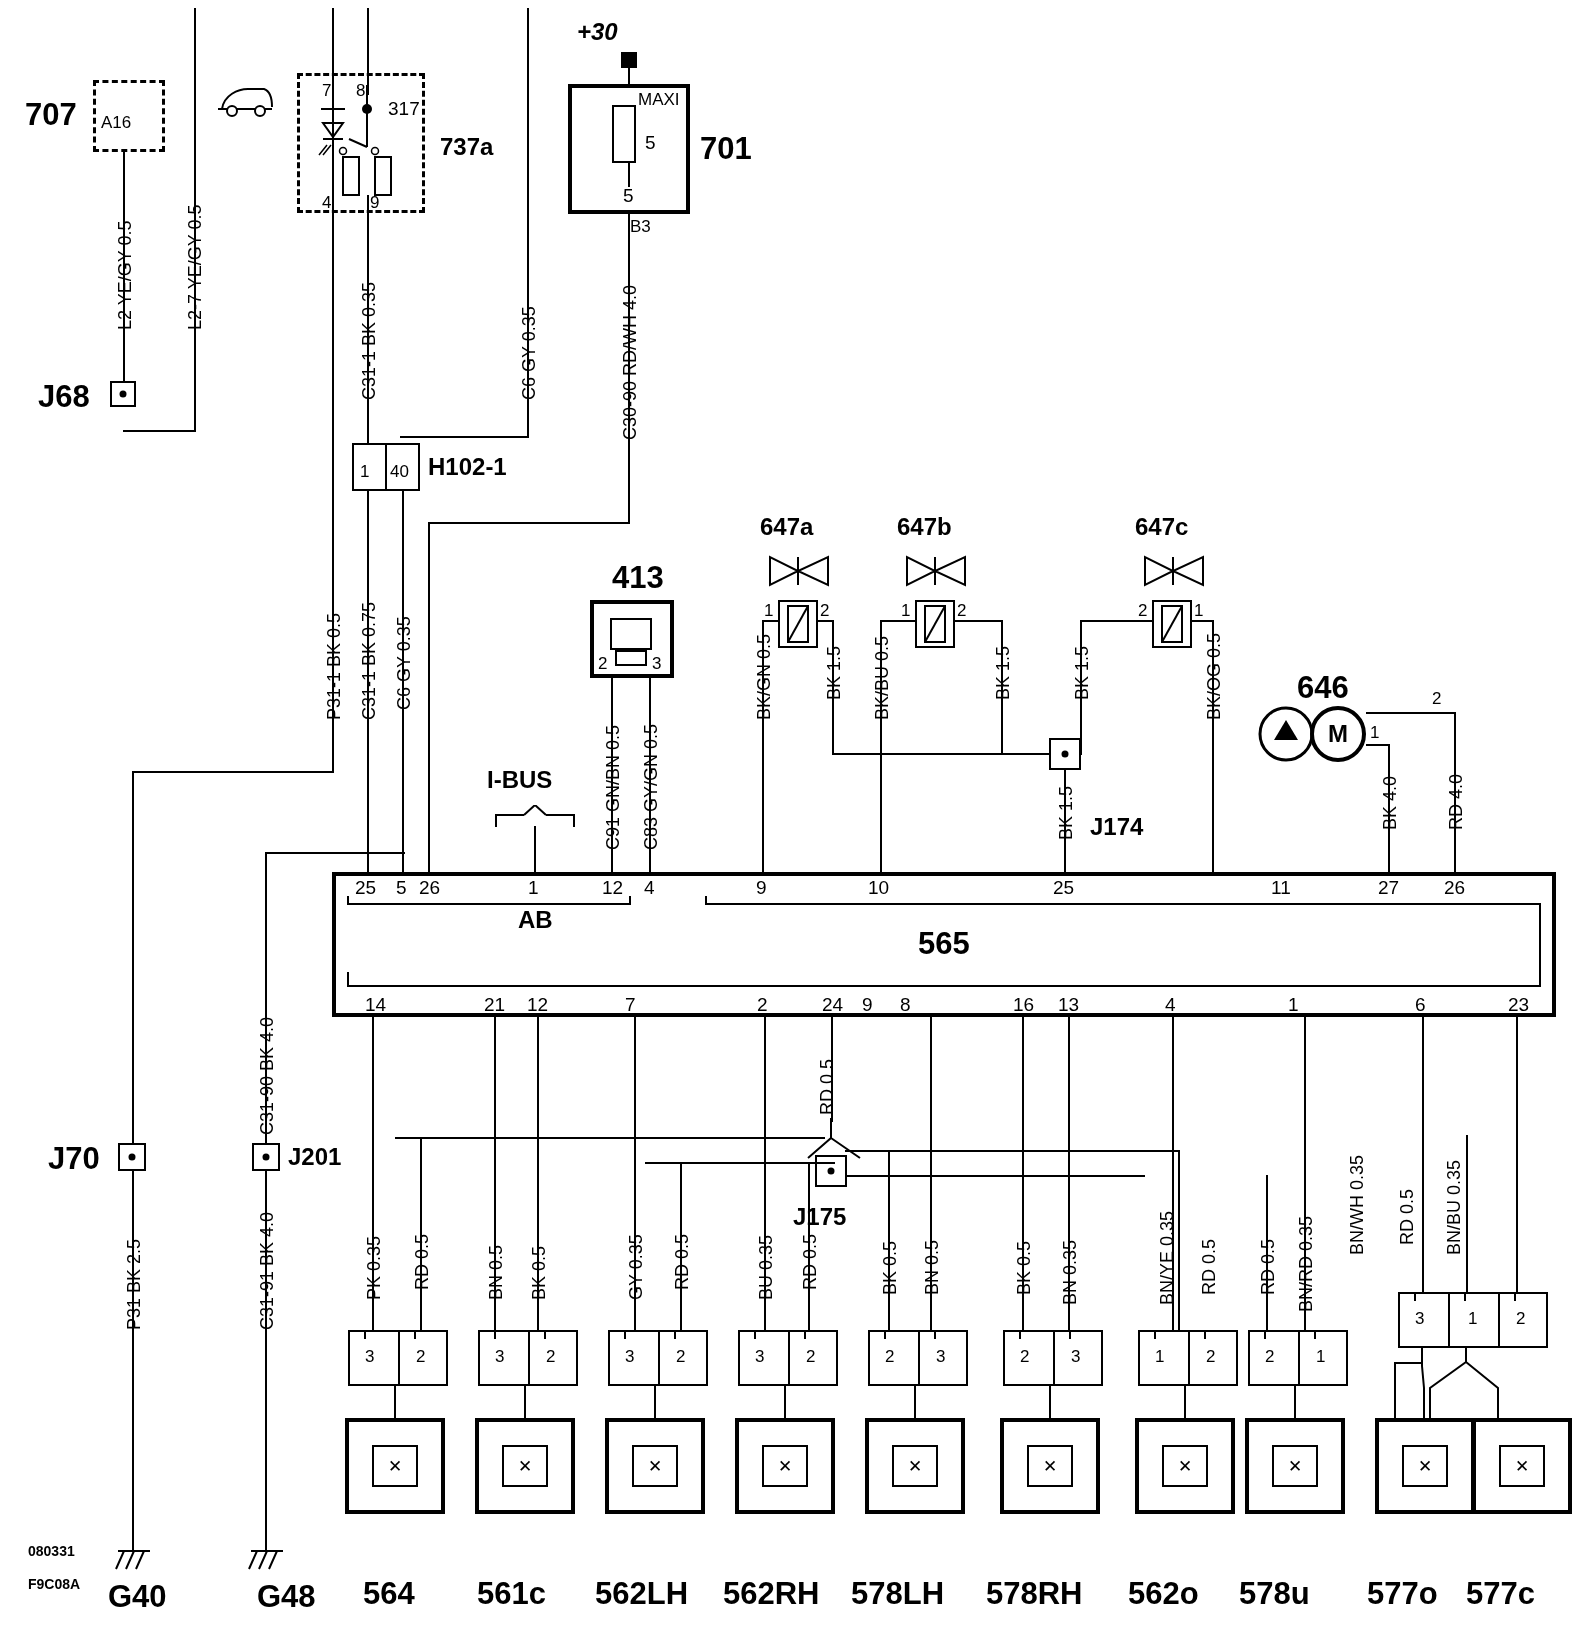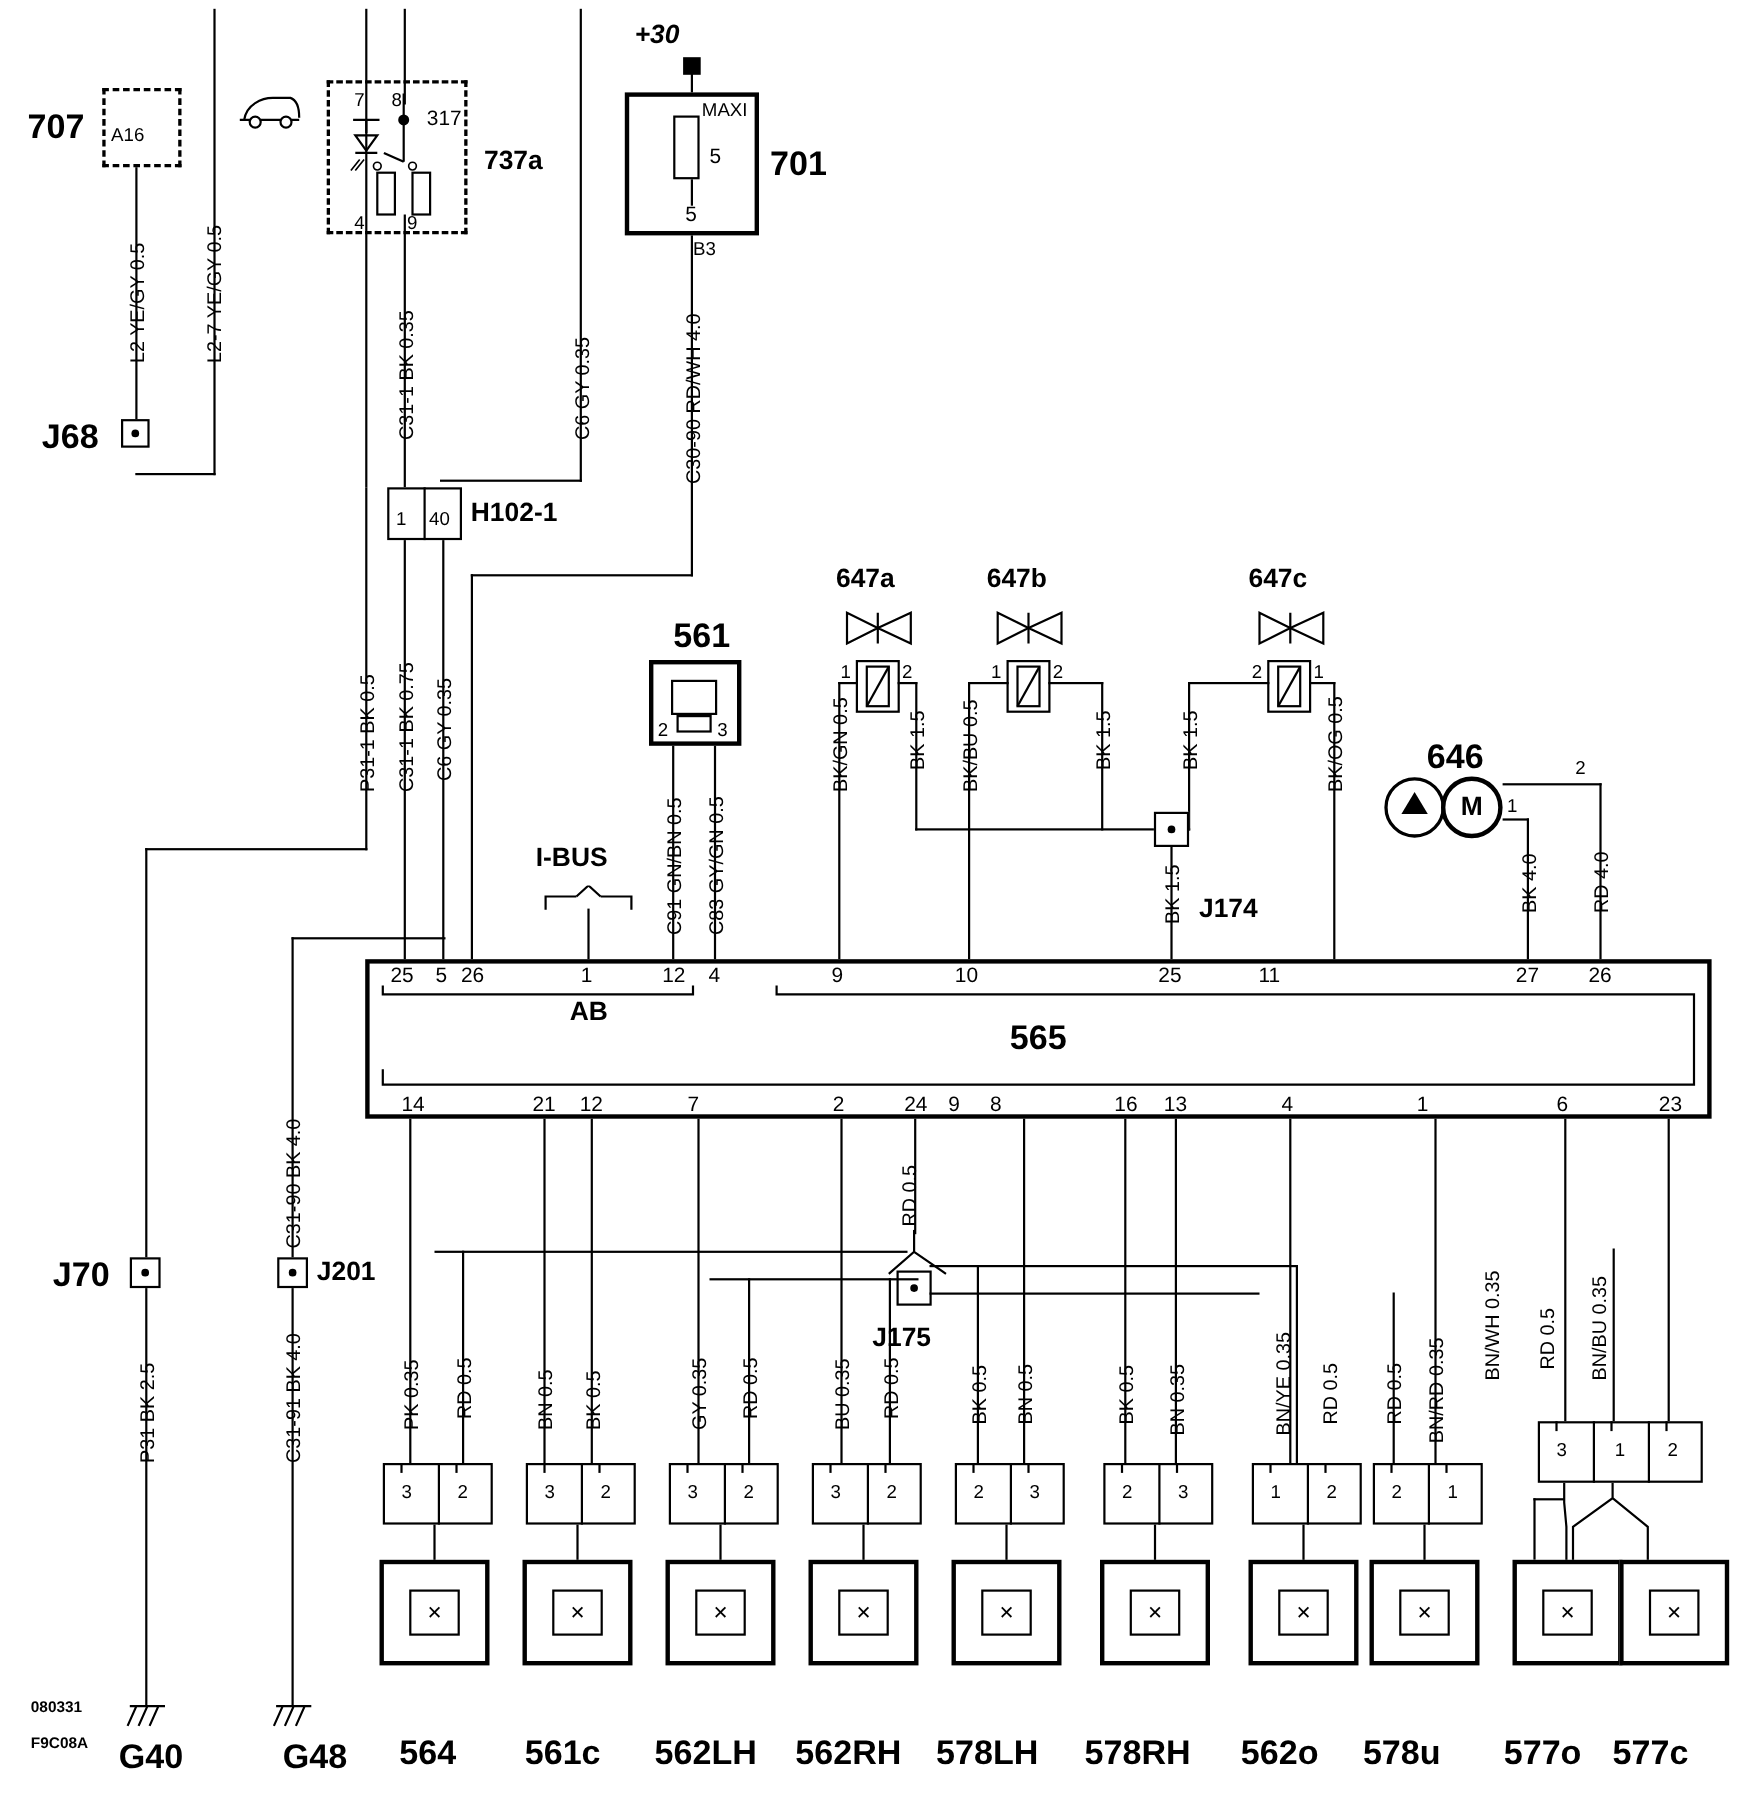--- a/index.html
+++ b/index.html
@@ -116,21 +116,21 @@
 
   <div class="lbl med" style="left:487px;top:768px;">I-BUS</div>
   <svg style="position:absolute;left:494px;top:805px;width:82px;height:24px;">
     <path d="M2,22 L2,10 L30,10 M52,10 L80,10 L80,22" stroke="#000" stroke-width="2" fill="none"></path>
     <path d="M30,10 L41,0 L52,10" stroke="#000" stroke-width="2" fill="none"></path>
   </svg>
   <div class="wire v" style="left:534px;top:826px;height:48px;"></div>
 
   <div class="boxthick" style="left:590px;top:600px;width:84px;height:78px;"></div>
   <div class="xbox" style="left:610px;top:618px;width:42px;height:32px;"></div>
-  <div class="lbl big" style="left:612px;top:562px;">561</div>
+  <div class="lbl big" style="left:612px;top:562px;">413</div>
   <div class="lbl xs" style="left:598px;top:655px;">2</div>
   <div class="lbl xs" style="left:652px;top:655px;">3</div>
   <div class="box" style="left:615px;top:650px;width:32px;height:16px;"></div>
   <div class="wire v" style="left:611px;top:678px;height:196px;"></div>
   <div class="wire v" style="left:649px;top:678px;height:196px;"></div>
   <div class="lbl wirelbl vert" style="left:604px;top:850px;">C91  GN/BN    0.5</div>
   <div class="lbl wirelbl vert" style="left:642px;top:850px;">C83  GY/GN    0.5</div>
 
   <div class="lbl med" style="left:760px;top:515px;">647a</div>
   <svg style="position:absolute;left:766px;top:553px;width:66px;height:36px;">
@@ -223,21 +223,21 @@
 
   <div class="lbl sm" style="left:355px;top:878px;">25</div>
   <div class="lbl sm" style="left:396px;top:878px;">5</div>
   <div class="lbl sm" style="left:419px;top:878px;">26</div>
   <div class="lbl sm" style="left:528px;top:878px;">1</div>
   <div class="lbl sm" style="left:602px;top:878px;">12</div>
   <div class="lbl sm" style="left:644px;top:878px;">4</div>
   <div class="lbl sm" style="left:756px;top:878px;">9</div>
   <div class="lbl sm" style="left:868px;top:878px;">10</div>
   <div class="lbl sm" style="left:1053px;top:878px;">25</div>
-  <div class="lbl sm" style="left:1144px;top:878px;">11</div>
+  <div class="lbl sm" style="left:1271px;top:878px;">11</div>
   <div class="lbl sm" style="left:1378px;top:878px;">27</div>
   <div class="lbl sm" style="left:1444px;top:878px;">26</div>
 
   <div class="lbl sm" style="left:365px;top:995px;">14</div>
   <div class="lbl sm" style="left:484px;top:995px;">21</div>
   <div class="lbl sm" style="left:527px;top:995px;">12</div>
   <div class="lbl sm" style="left:625px;top:995px;">7</div>
   <div class="lbl sm" style="left:757px;top:995px;">2</div>
   <div class="lbl sm" style="left:822px;top:995px;">24</div>
   <div class="lbl sm" style="left:862px;top:995px;">9</div>

